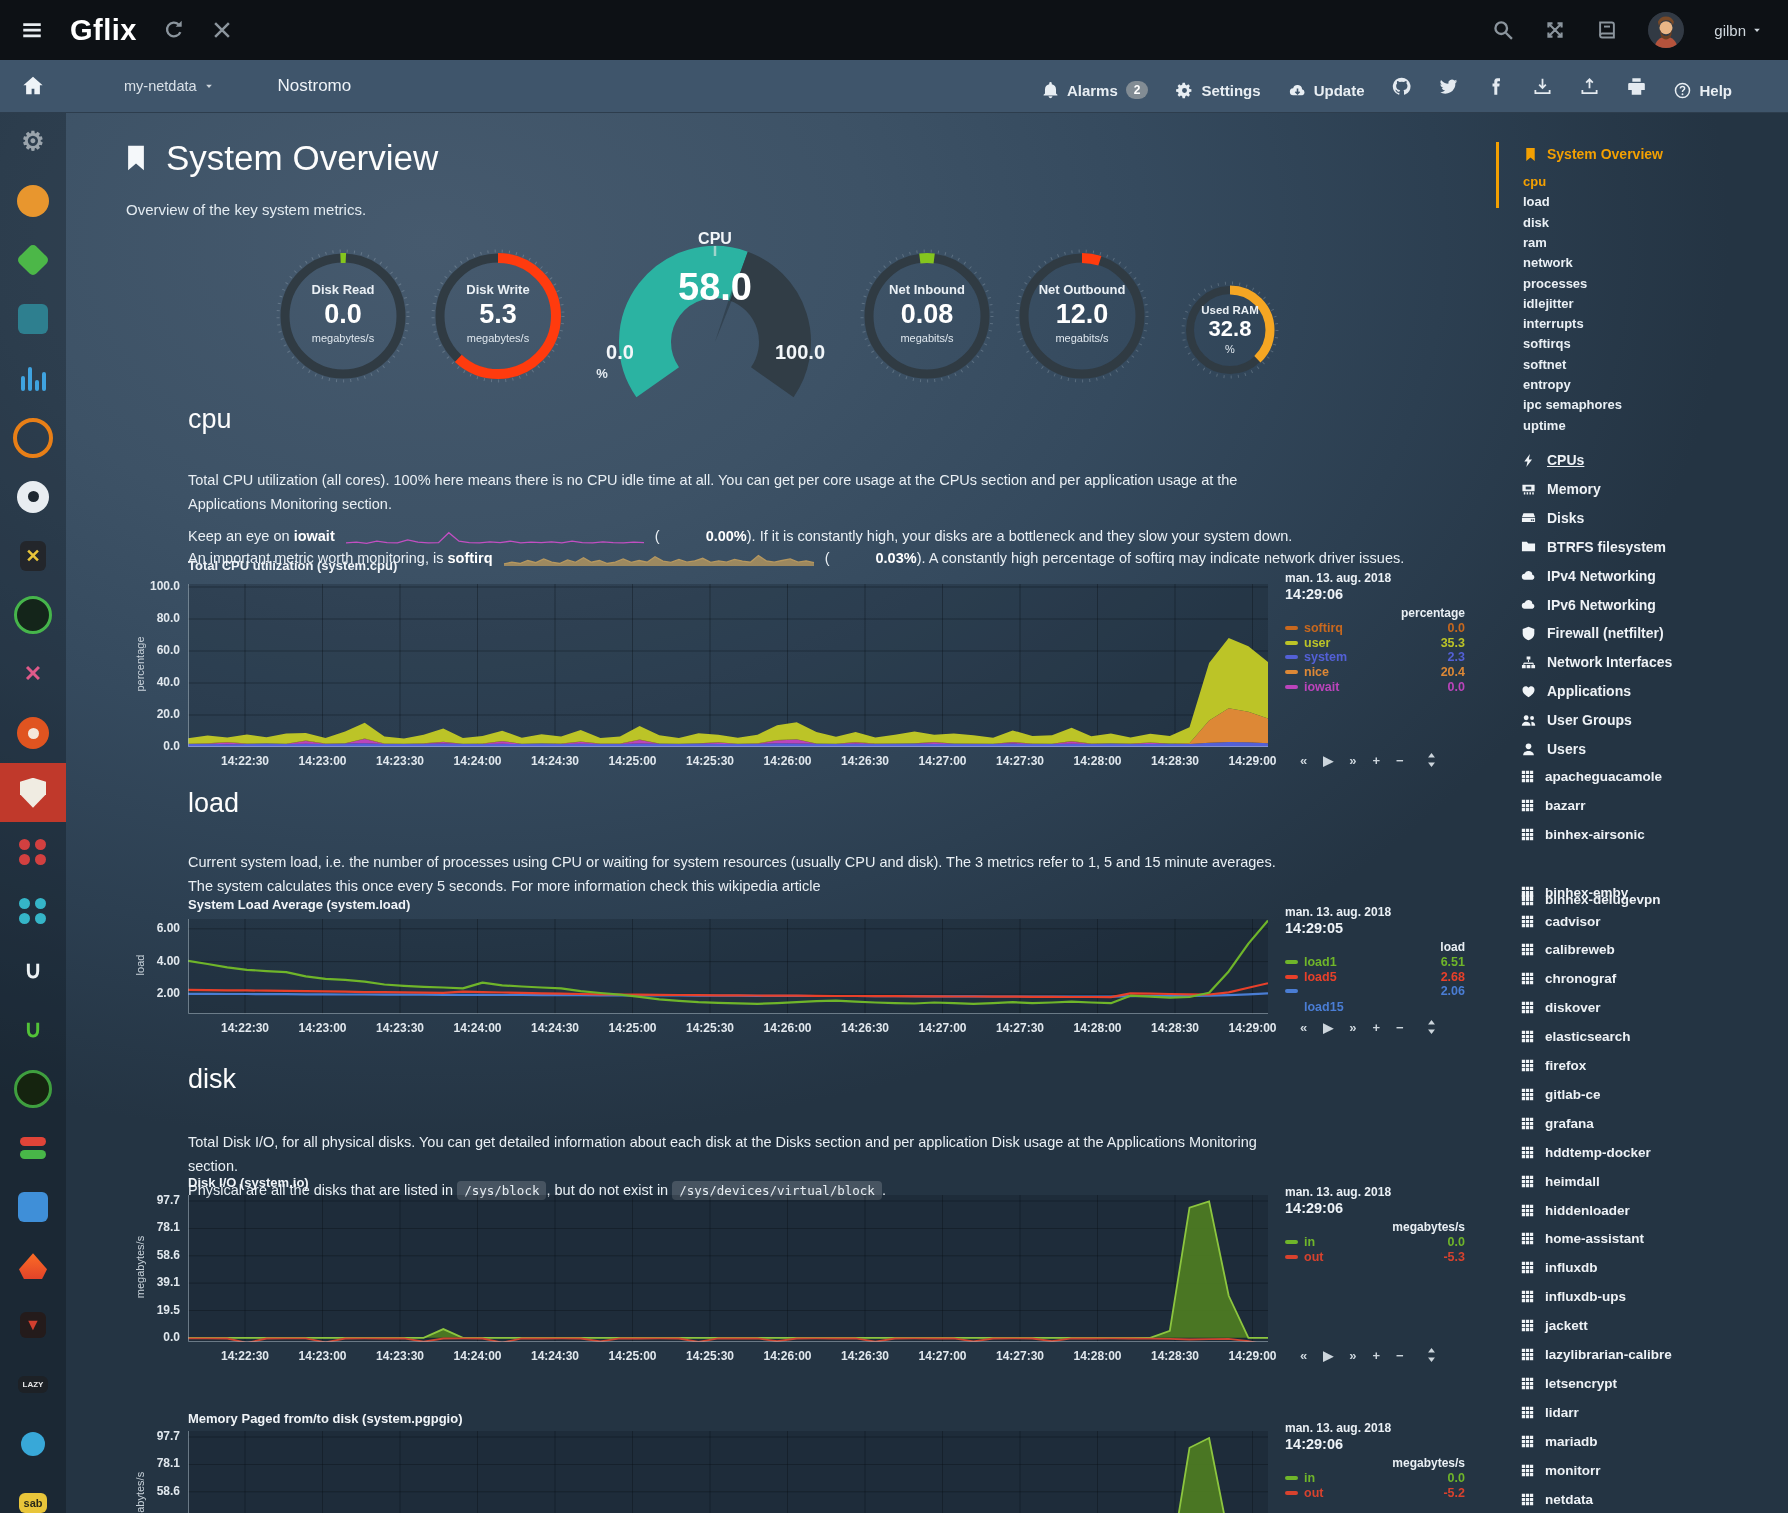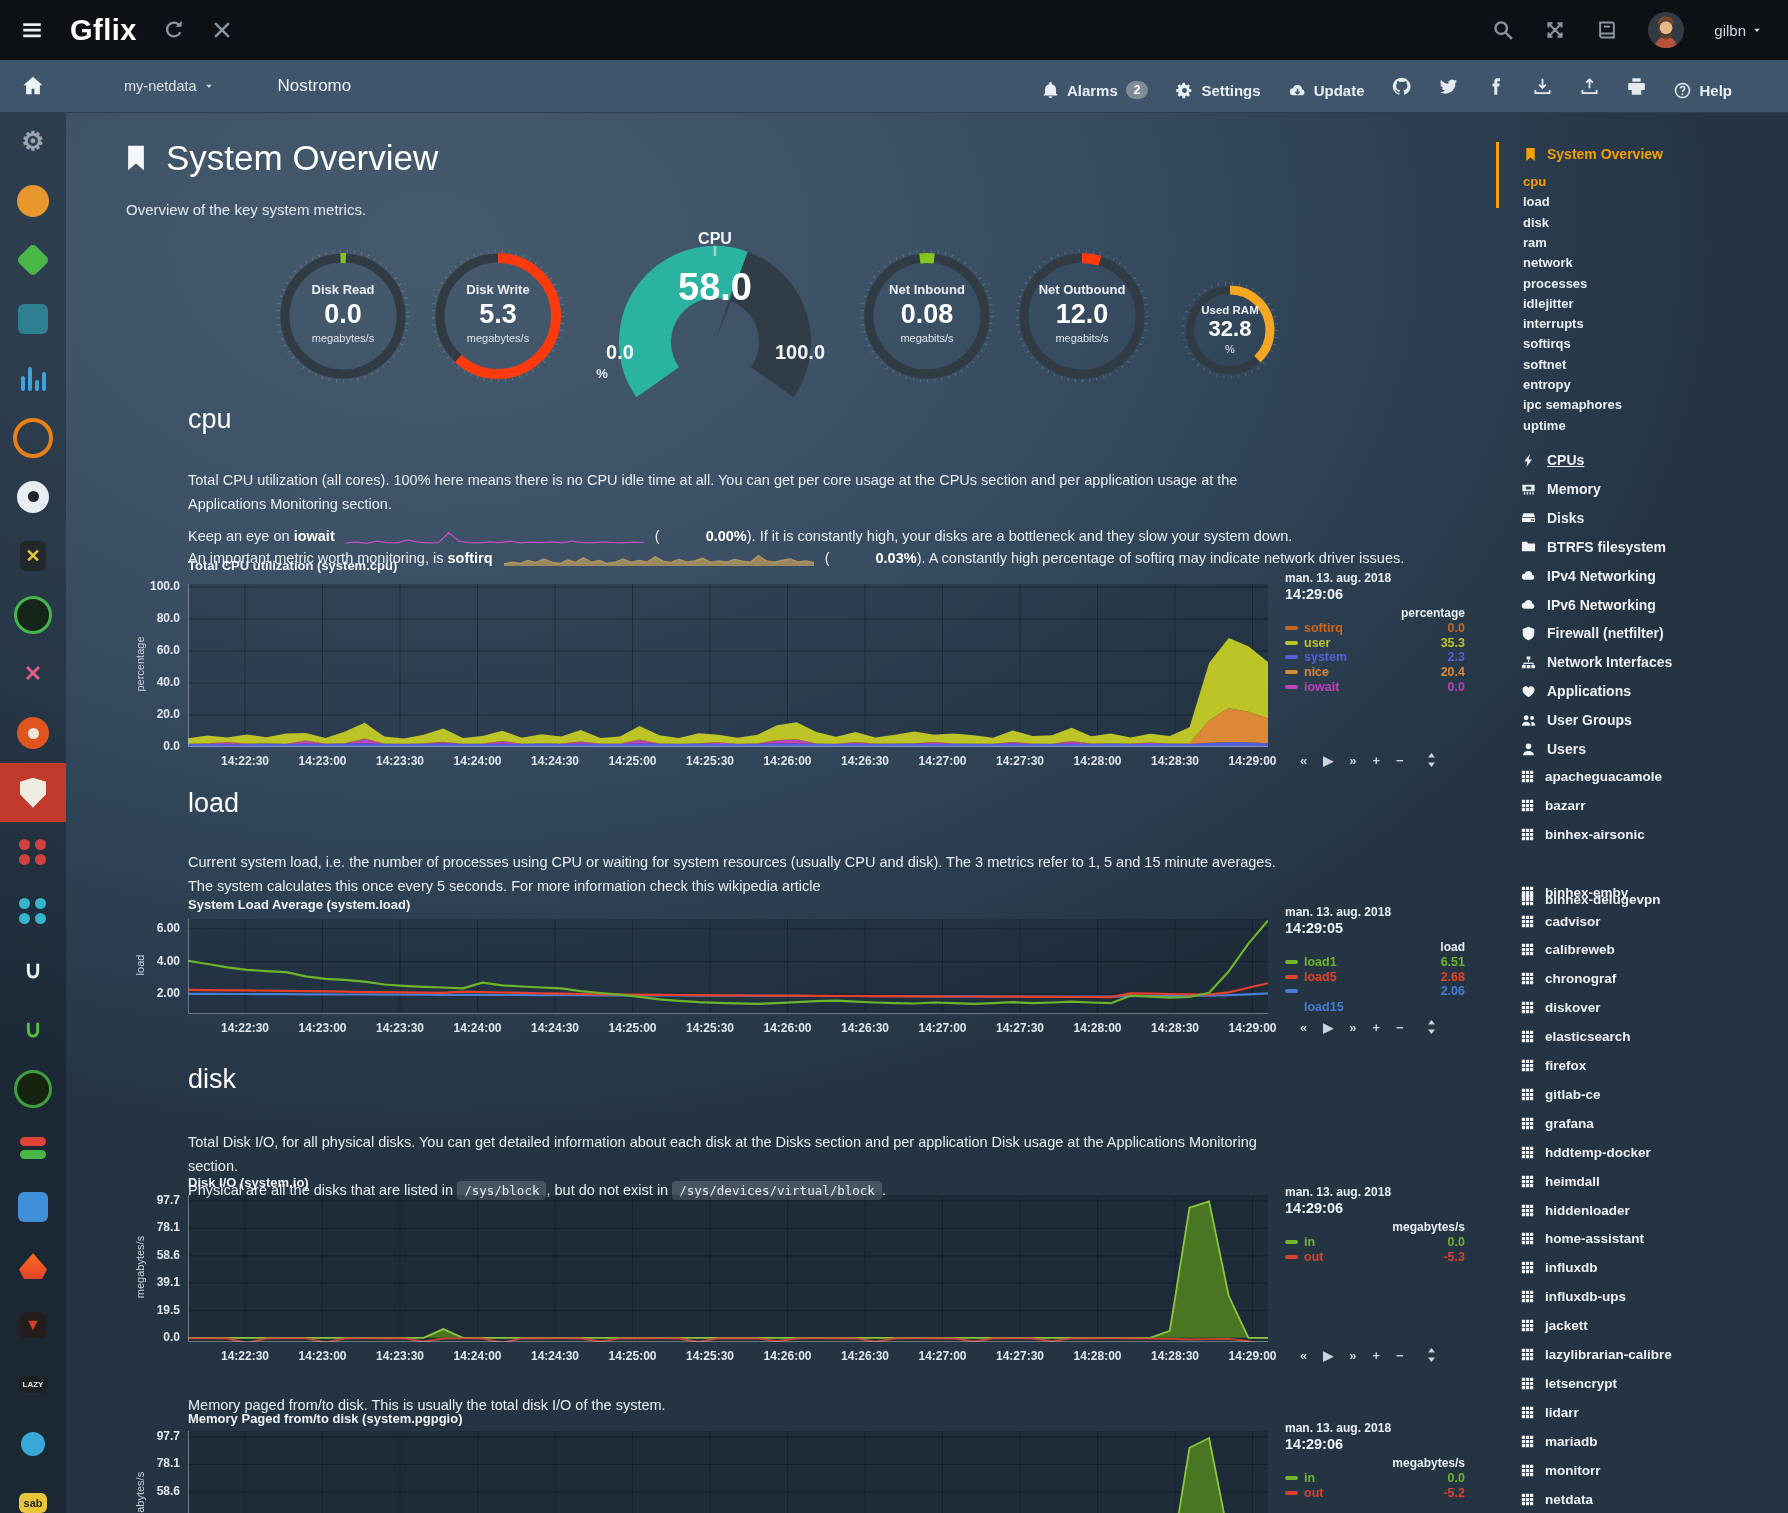--- a/index.html
+++ b/index.html
@@ -406,21 +406,20 @@
     <span>(</span><span class="gap"></span><b>0.03%</b><span>). A constantly high percentage of softirq may indicate network driver issues.</span>
   </div>
 
   <div class="shead" style="top:788px">load</div>
   <div class="para" style="top:850px"><span>Current system load, i.e. the number of processes using CPU or waiting for system resources (usually CPU and disk). The 3 metrics refer to 1, 5 and 15 minute averages. The system calculates this once every 5 seconds. For more information check </span><span class="wlink">this wikipedia article</span></div>
 
   <div class="shead" style="top:1064px">disk</div>
   <div class="para" style="top:1130px"><span>Total Disk I/O, for all physical disks. You can get detailed information about each disk at the Disks section and per application Disk usage at the Applications Monitoring section.</span><br>
     <span>Physical are all the disks that are listed in </span><span class="codechip">/sys/block</span><span>, but do not exist in </span><span class="codechip">/sys/devices/virtual/block</span><span>.</span>
   </div>
-  <div class="para" style="top:1393px"><span>Memory paged from/to disk. This is usually the total disk I/O of the system.</span></div>
 
   <div id="charts">
       <div class="chart-title" style="top: 558px;">Total CPU utilization (system.cpu)</div>
       <div class="ylab" style="top: 657.5px;">percentage</div>
       <div class="ytick" style="top: 739px;">0.0</div>
       <div class="ytick" style="top: 707.008px;">20.0</div>
       <div class="ytick" style="top: 675.016px;">40.0</div>
       <div class="ytick" style="top: 643.024px;">60.0</div>
       <div class="ytick" style="top: 611.031px;">80.0</div>
       <div class="ytick" style="top: 579.039px;">100.0</div>

